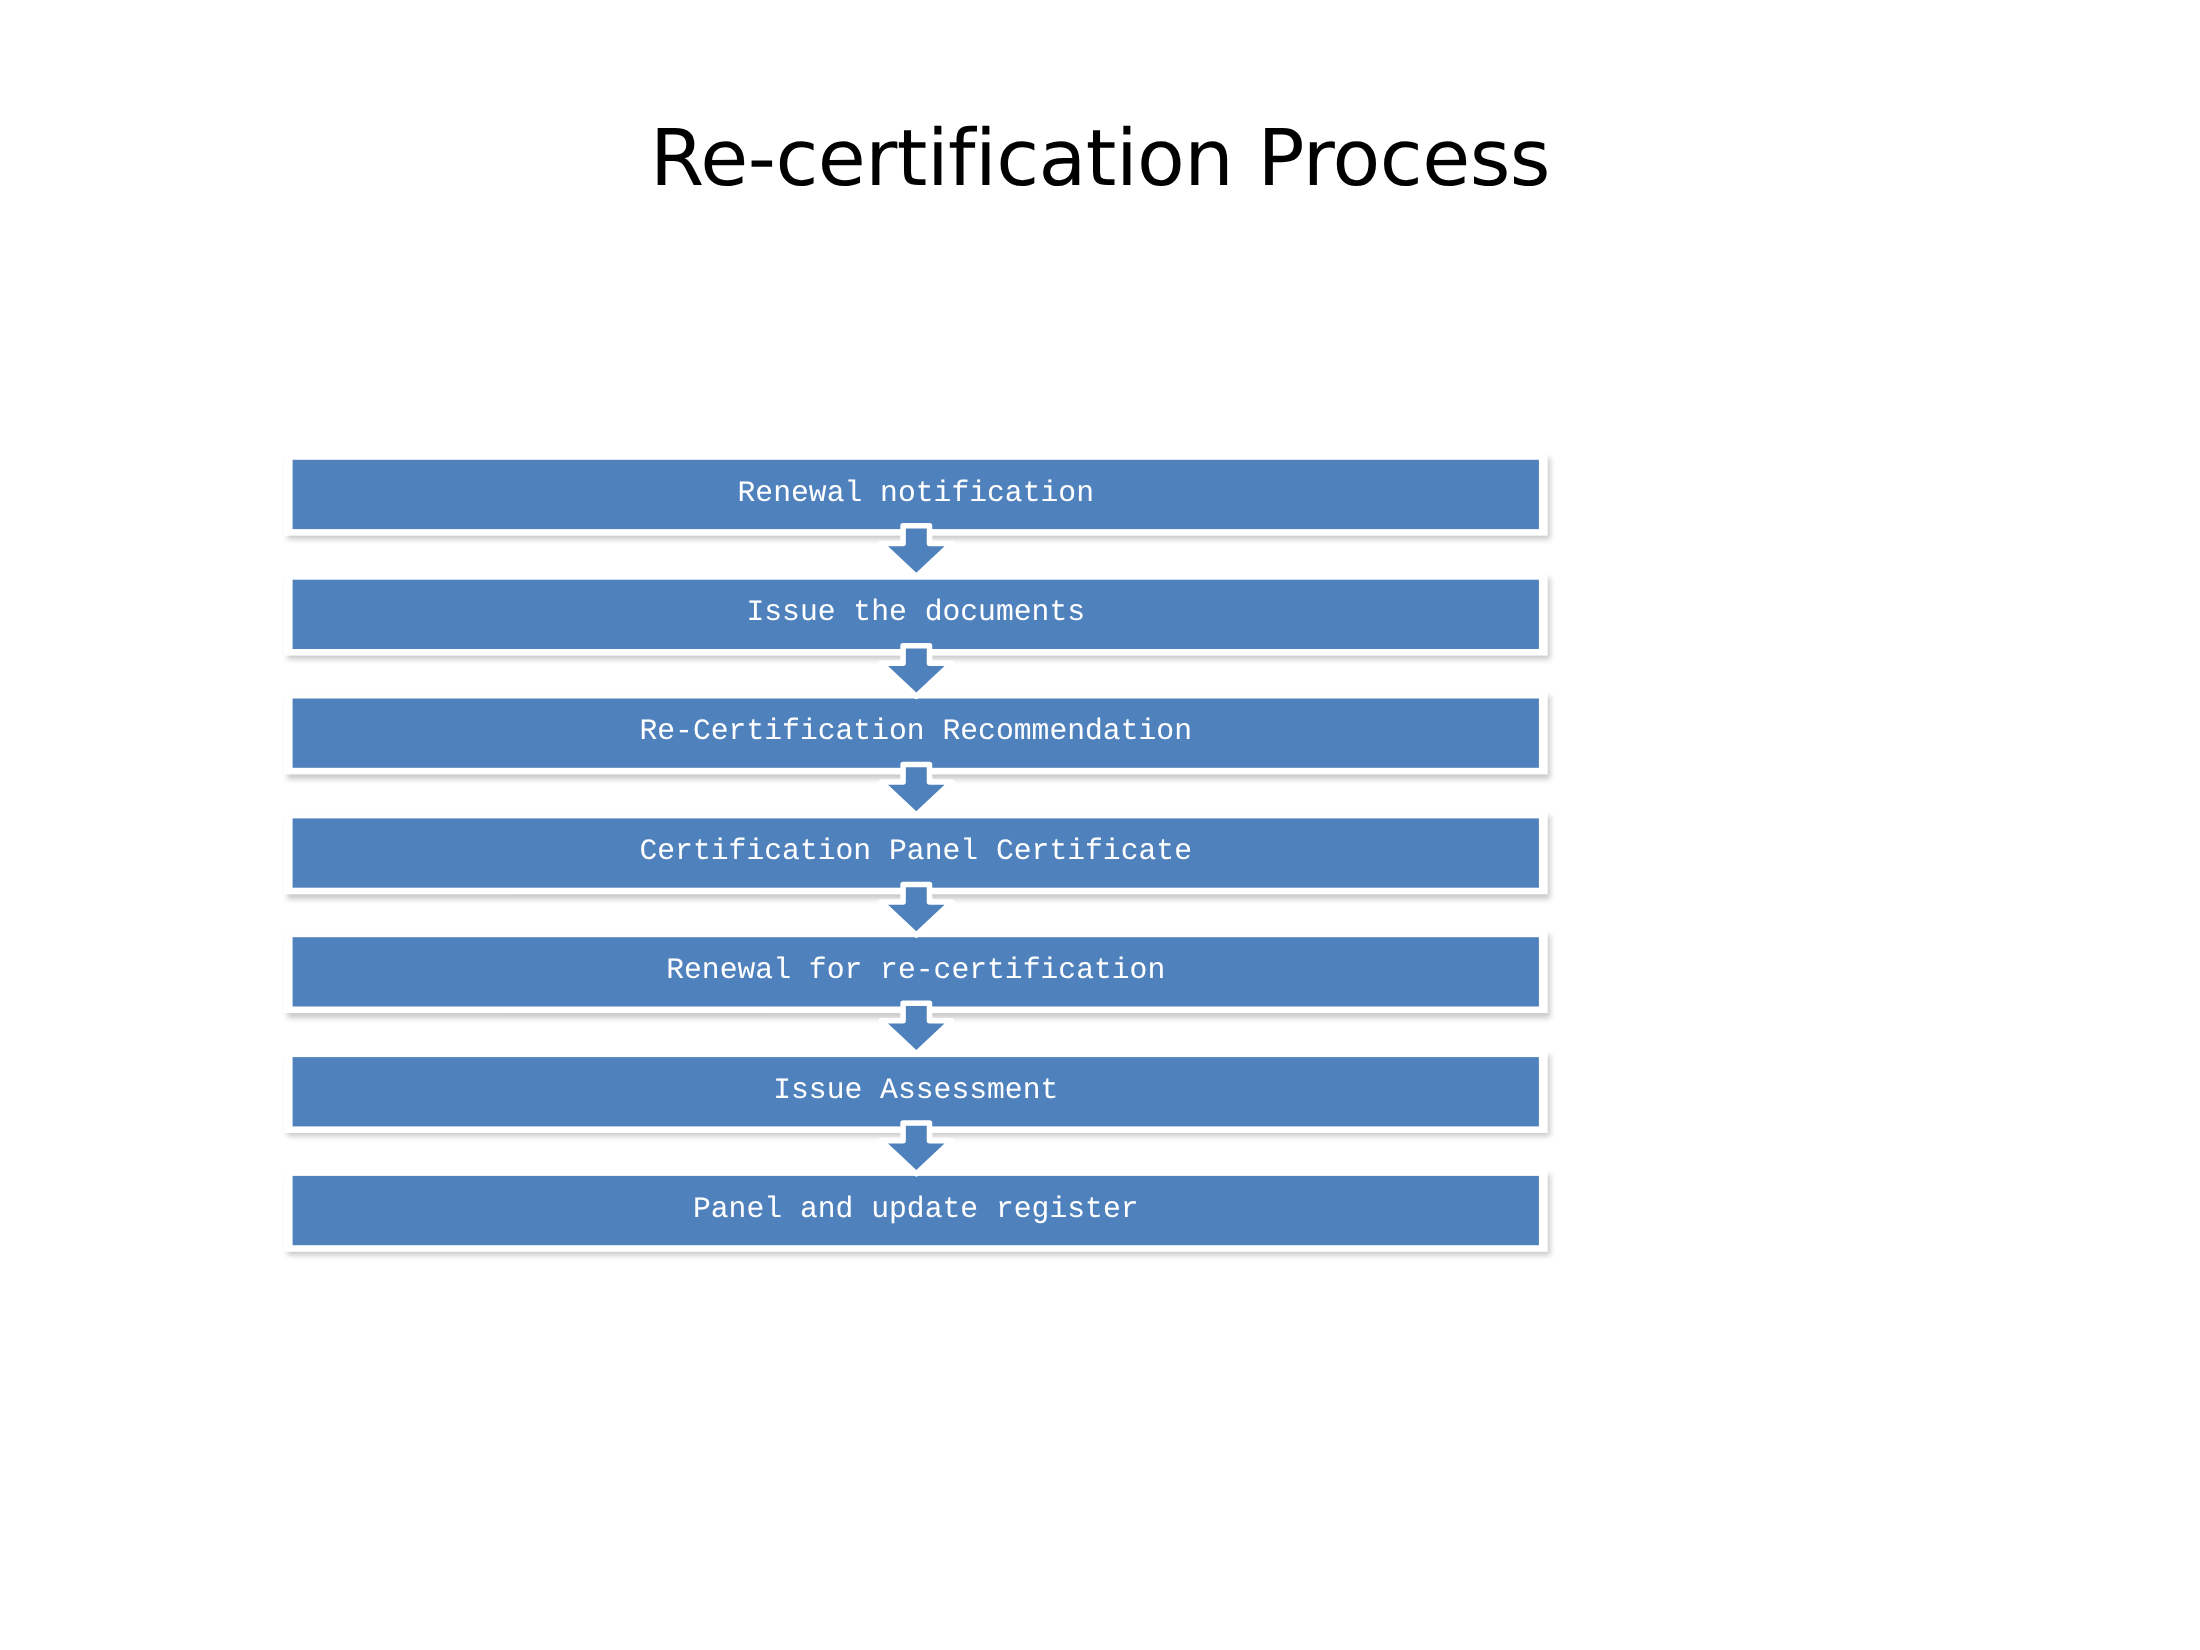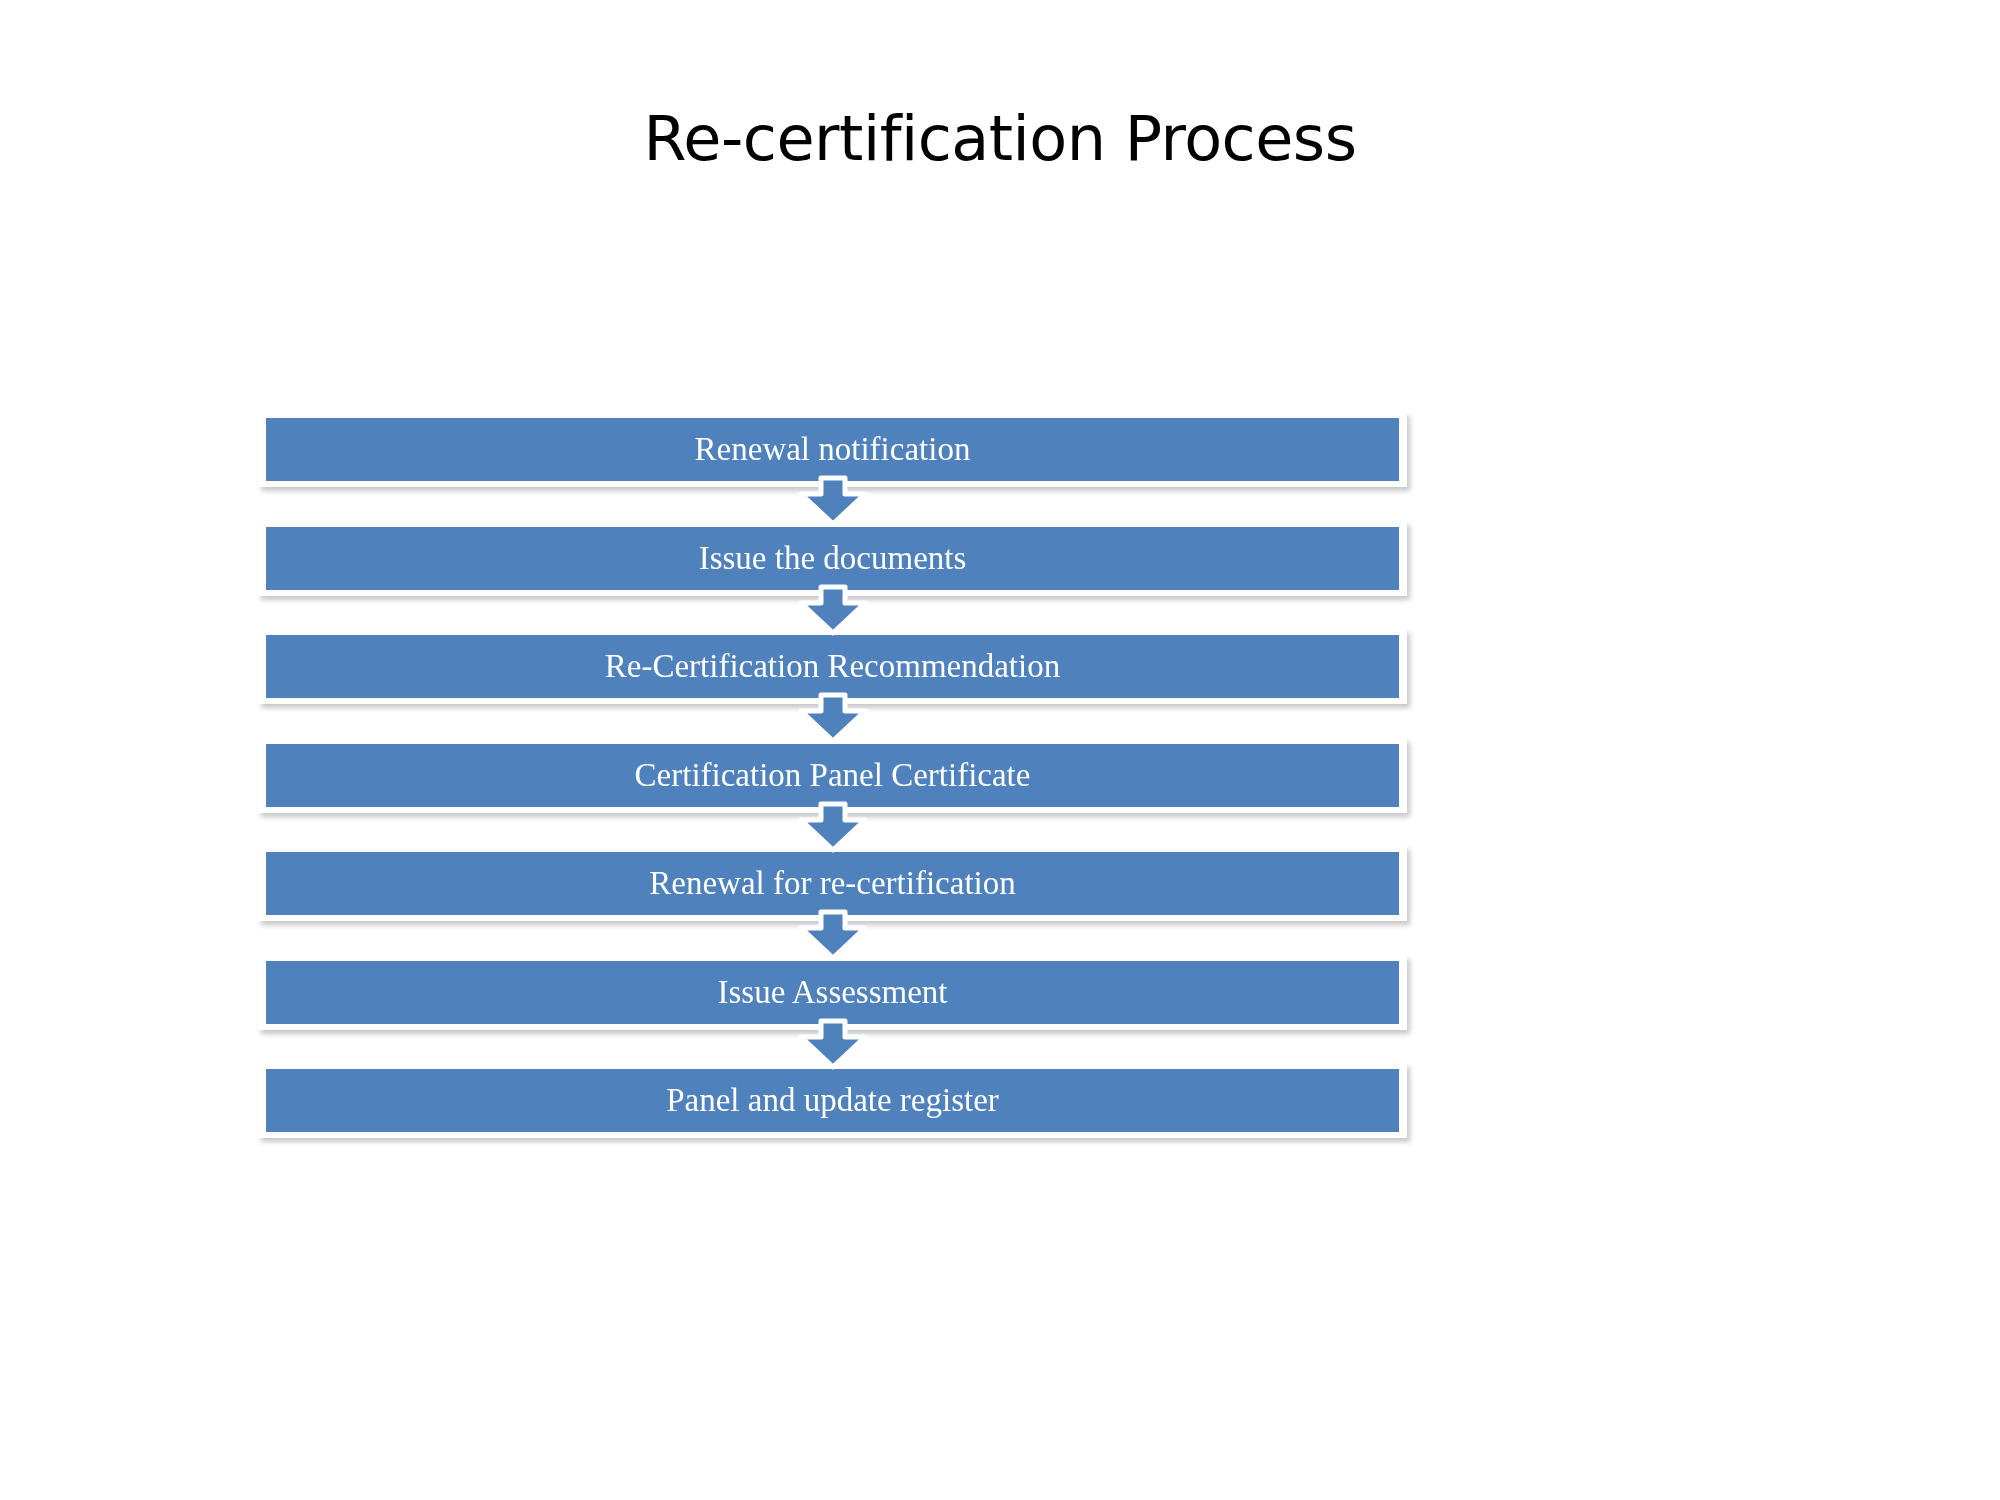--- a/index.html
+++ b/index.html
@@ -25,21 +25,21 @@
   }
 
   
   .slide-title {
     position: absolute;
     left: 0;
     top: 108px;
     width: 2000px;
     text-align: center;
     font-family: "DejaVu Sans", "Liberation Sans", sans-serif;
-    font-size: 62px;
+    font-size: 71px;
     font-weight: 400;
     line-height: 1.0;
     color: #000000;
     letter-spacing: -0.5px;
     white-space: nowrap;
   }
 
   
   .flow {
     position: absolute;
@@ -76,22 +76,22 @@
     width: 1133px;
     height: 63px;
     background: #4f81bd;
     display: flex;
     align-items: center;
     justify-content: center;
     box-sizing: border-box;
   }
 
   .step-label {
-    font-family: Liberation Serif, serif;
-    font-size: 33px;
+    font-family: Liberation Mono, monospace;
+    font-size: 27px;
     font-weight: 400;
     color: #ffffff;
     line-height: 1;
     white-space: nowrap;
     letter-spacing: 0px;
   }
 
   
   .connector {
     position: absolute;

